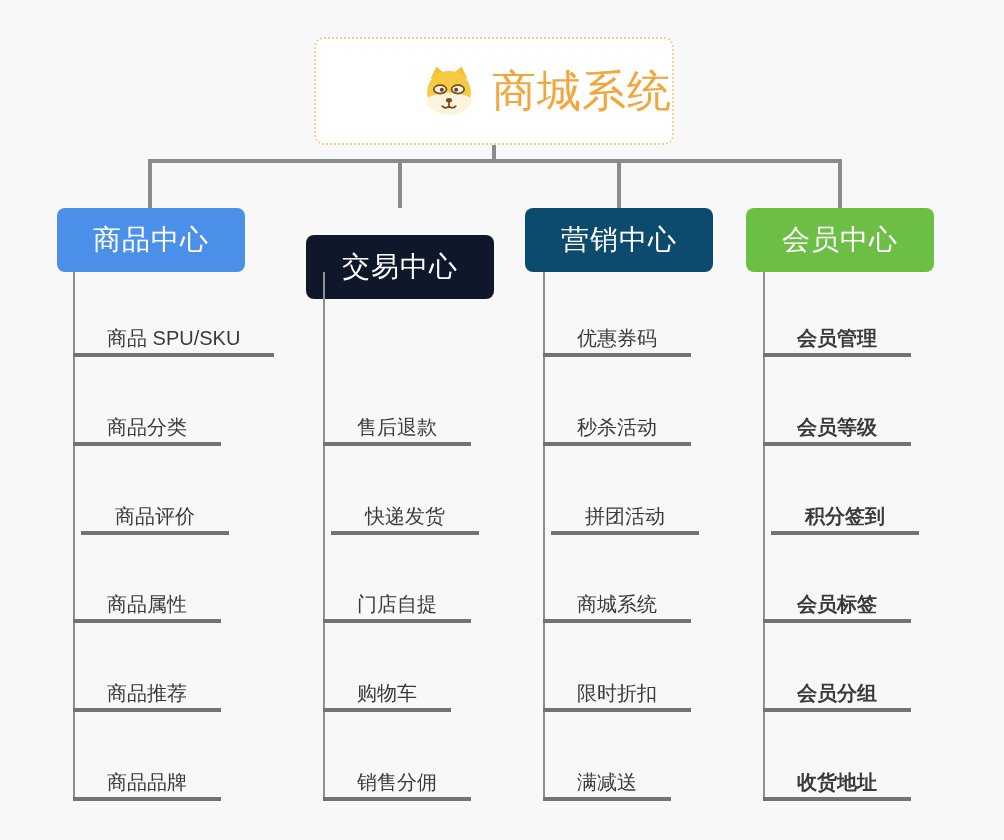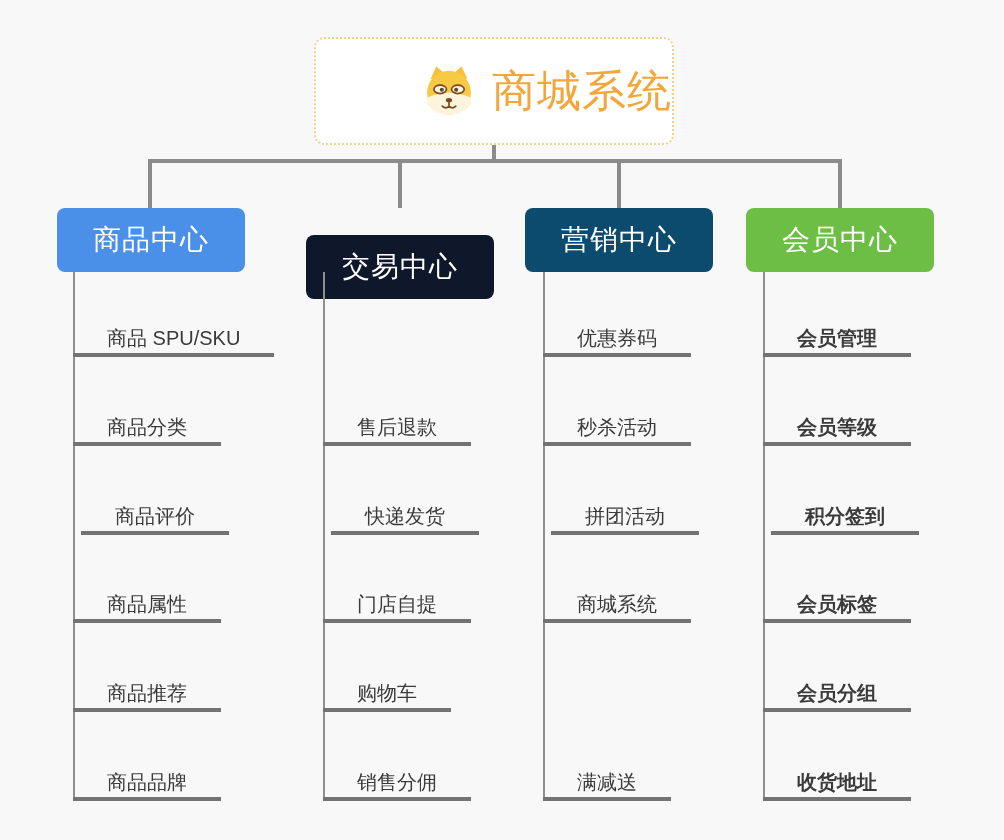--- a/index.html
+++ b/index.html
@@ -143,20 +143,21 @@
   <div class="leaf lx2 ly2">售后退款</div>
   <div class="leaf lx2 ly3">快递发货</div>
   <div class="leaf lx2 ly4">门店自提</div>
   <div class="leaf lx2 ly5">购物车</div>
   <div class="leaf lx2 ly6">销售分佣</div>
 
   <div class="leaf lx3 ly1">优惠券码</div>
   <div class="leaf lx3 ly2">秒杀活动</div>
   <div class="leaf lx3 ly3">拼团活动</div>
   <div class="leaf lx3 ly4">商城系统</div>
+  <div class="leaf lx3 ly5">限时折扣</div>
   <div class="leaf lx3 ly6">满减送</div>
 
   <div class="leaf lx4 ly1">会员管理</div>
   <div class="leaf lx4 ly2">会员等级</div>
   <div class="leaf lx4 ly3">积分签到</div>
   <div class="leaf lx4 ly4">会员标签</div>
   <div class="leaf lx4 ly5">会员分组</div>
   <div class="leaf lx4 ly6">收货地址</div>
 
 </div>

